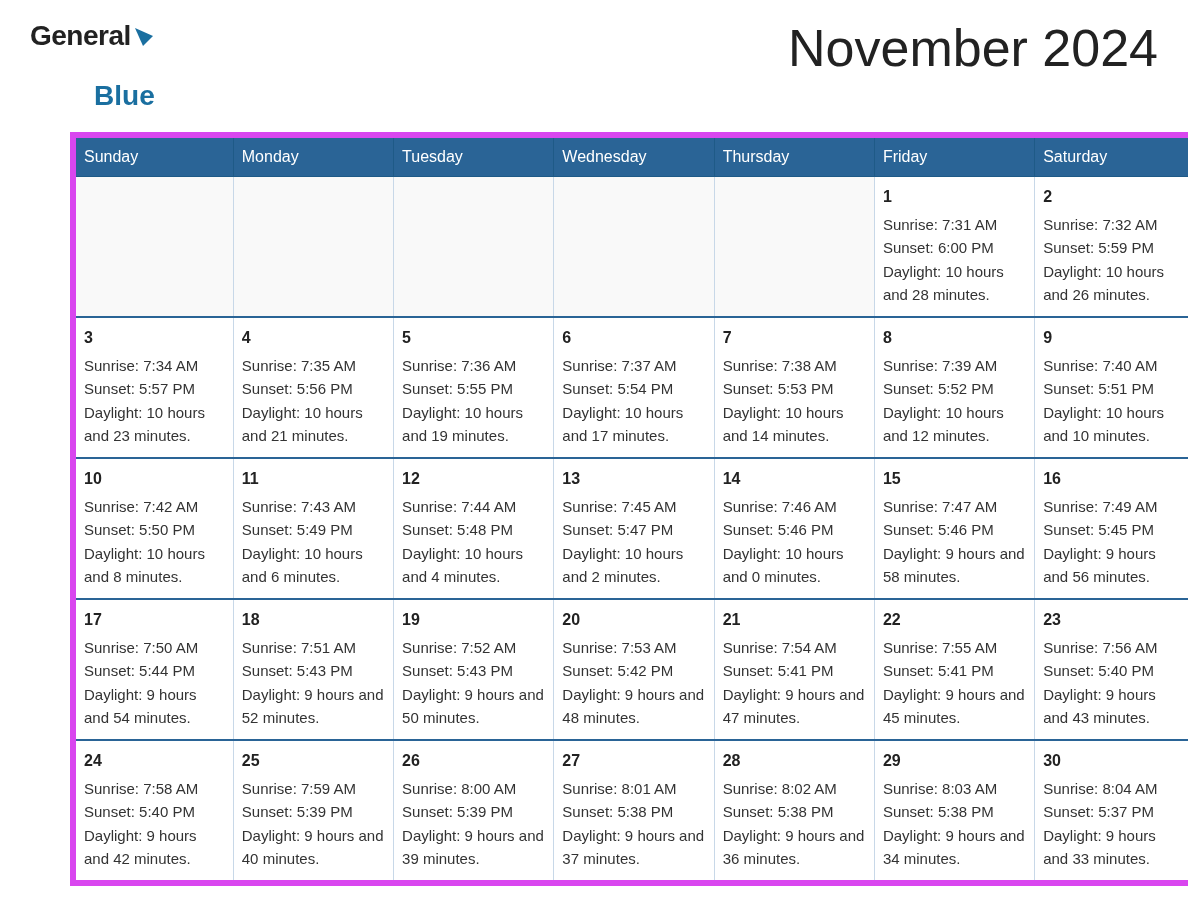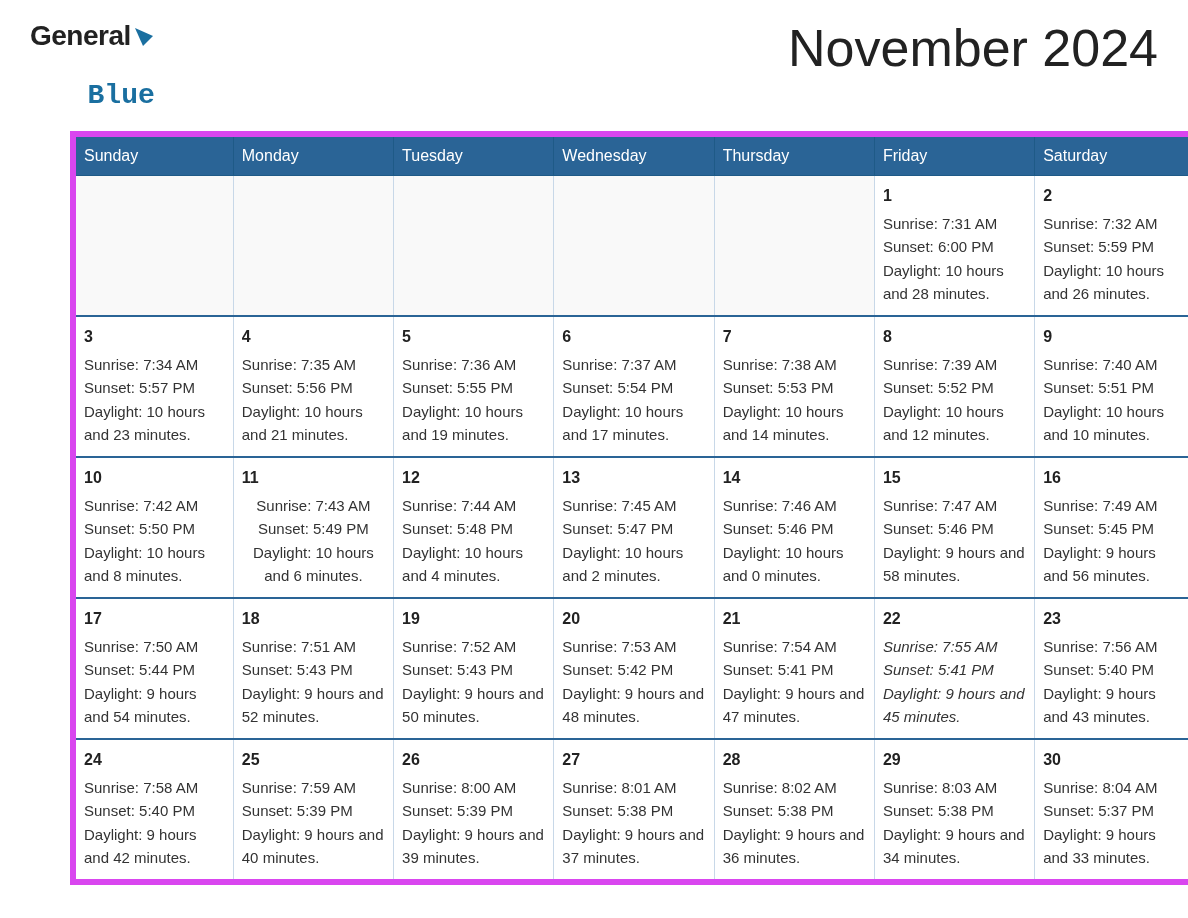--- a/index.html
+++ b/index.html
@@ -101,21 +101,21 @@
 <body>
 
 <div class="header">
   <div class="logo">
     <div class="logo-top">
       <span class="logo-general">General</span>
       <svg width="22" height="22" viewBox="0 0 22 22" style="margin-left:2px; margin-top:2px;">
         <polygon points="2,2 20,10 10,20" fill="#1a6fa0"></polygon>
       </svg>
     </div>
-    <span class="logo-blue" style="margin-top:-6px; margin-left:16px;font-family:Liberation Mono, monospace;">Blue</span>
+    <span class="logo-blue" style="margin-top:-6px; margin-left:16px;">Blue</span>
   </div>
   <div class="title-block">
     <div class="main-title">November 2024</div>
   </div>
 </div>
 
 <table class="calendar">
   <thead>
     <tr>
     <th>Sunday</th>
@@ -193,21 +193,21 @@
       </tr>
       <tr>
         <td>
           <span class="day-number">10</span>
           <div class="day-info" style="white-space: pre-line;">Sunrise: 7:42 AM
 Sunset: 5:50 PM
 Daylight: 10 hours and 8 minutes.</div>
         </td>
         <td>
           <span class="day-number">11</span>
-          <div class="day-info" style="white-space: pre-line; text-align: center;">Sunrise: 7:43 AM
+          <div class="day-info" style="white-space: pre-line;">Sunrise: 7:43 AM
 Sunset: 5:49 PM
 Daylight: 10 hours and 6 minutes.</div>
         </td>
         <td>
           <span class="day-number">12</span>
           <div class="day-info" style="white-space: pre-line;">Sunrise: 7:44 AM
 Sunset: 5:48 PM
 Daylight: 10 hours and 4 minutes.</div>
         </td>
         <td>
@@ -261,21 +261,21 @@
 Daylight: 9 hours and 48 minutes.</div>
         </td>
         <td>
           <span class="day-number">21</span>
           <div class="day-info" style="white-space: pre-line;">Sunrise: 7:54 AM
 Sunset: 5:41 PM
 Daylight: 9 hours and 47 minutes.</div>
         </td>
         <td>
           <span class="day-number">22</span>
-          <div class="day-info" style="white-space: pre-line; font-style: italic;">Sunrise: 7:55 AM
+          <div class="day-info" style="white-space: pre-line;">Sunrise: 7:55 AM
 Sunset: 5:41 PM
 Daylight: 9 hours and 45 minutes.</div>
         </td>
         <td>
           <span class="day-number">23</span>
           <div class="day-info" style="white-space: pre-line;">Sunrise: 7:56 AM
 Sunset: 5:40 PM
 Daylight: 9 hours and 43 minutes.</div>
         </td>
       </tr>

